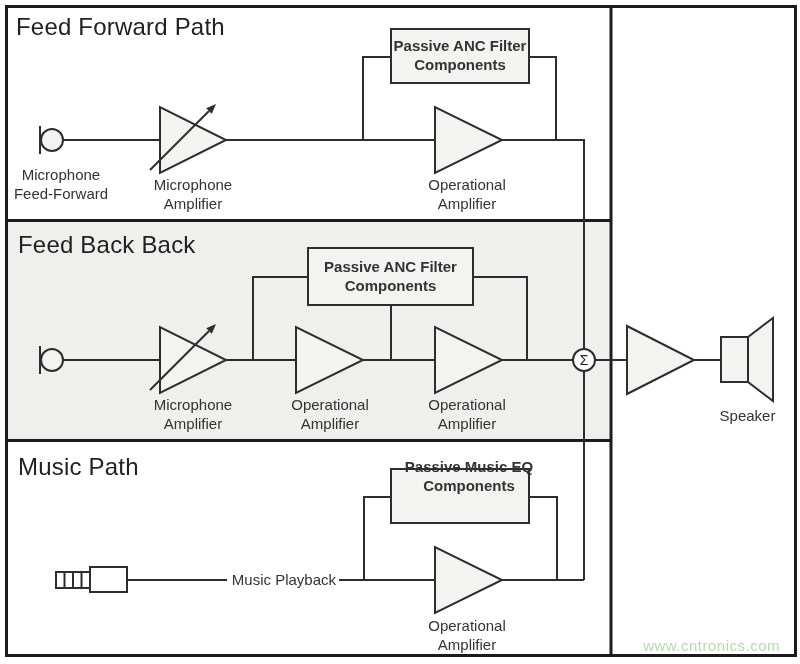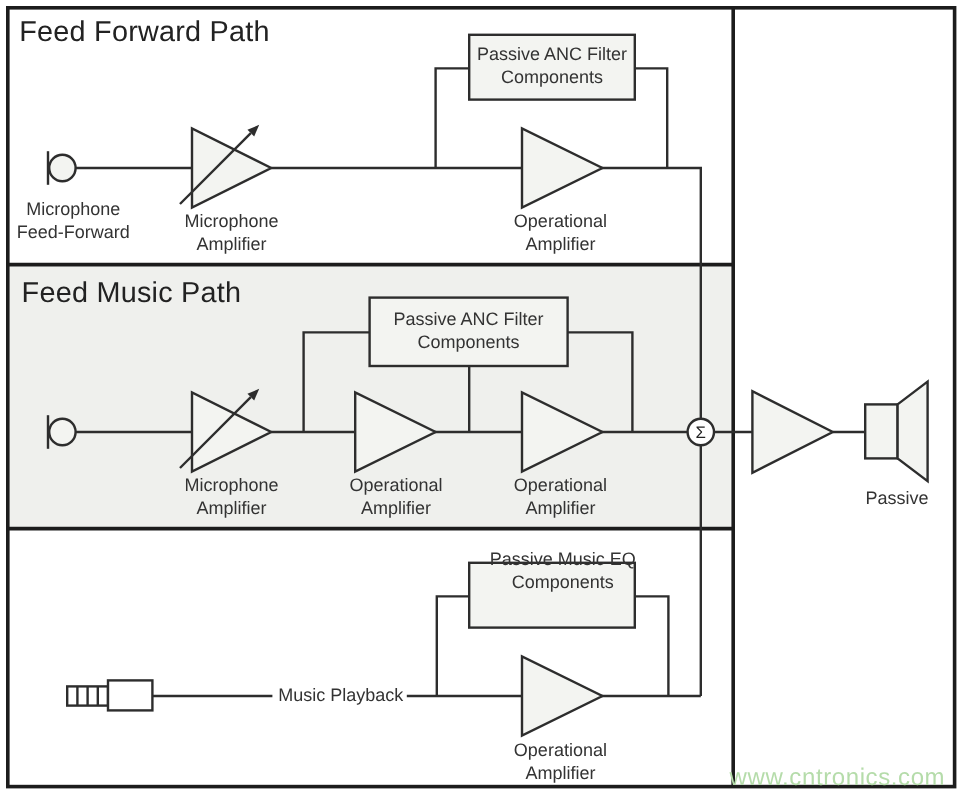--- a/index.html
+++ b/index.html
@@ -19,32 +19,32 @@
   .stage svg{position:absolute;left:0;top:0;}
   .lbl{
     position:absolute;font-size:15px;line-height:1.24;text-align:center;
     color:var(--text);white-space:normal;
   }
   .title{
     position:absolute;font-size:24px;color:#222;letter-spacing:0.2px;
   }
   .boxlbl{
     position:absolute;display:flex;align-items:center;justify-content:center;
-    text-align:center;font-size:15px;line-height:1.25;color:var(--text);
+    text-align:center;font-size:15px;line-height:1.25;color:var(--text);font-weight:bold;
   }
   .inline-lbl{
     position:absolute;font-size:15px;color:var(--text);background:var(--background);
     text-align:right;padding:0 3px;
   }
   .sum{
     position:absolute;width:22px;height:22px;display:flex;align-items:center;
     justify-content:center;font-size:14px;color:#222;
   }
   .watermark{
-    position:absolute;font-size:20px;color:var(--watermark-green);
+    position:absolute;font-size:15px;color:var(--watermark-green);
     text-align:right;letter-spacing:0.5px;
   }
 </style>
 </head>
 <body>
 
 <div class="stage">
 
   <svg width="800" height="664" viewBox="0 0 800 664">
 
@@ -111,34 +111,35 @@
 
     <g stroke="var(--line)" stroke-width="2" fill="var(--shape-fill)">
       <circle cx="584" cy="360" r="11" fill="var(--background)"></circle>
       <polygon points="627,326 627,394 694,360"></polygon>
       <rect x="721" y="337" width="27" height="45"></rect>
       <polygon points="748,337 773,318 773,401 748,382"></polygon>
     </g>
   </svg>
 
   <div class="title" style="left:16px;top:13px">Feed Forward Path</div>
-  <div class="title" style="left:18px;top:231px">Feed Music Path</div>
+  <div class="title" style="left:18px;top:231px">Feed Back Back</div>
+  <div class="title" style="left:18px;top:453px">Music Path</div>
 
   <div class="lbl" style="left:1px;top:166px;width:120px">Microphone Feed-Forward</div>
   <div class="lbl" style="left:133px;top:176px;width:120px">Microphone Amplifier</div>
   <div class="boxlbl" style="left:391px;top:29px;width:138px;height:54px">Passive ANC Filter Components</div>
   <div class="lbl" style="left:407px;top:176px;width:120px">Operational Amplifier</div>
 
   <div class="lbl" style="left:133px;top:396px;width:120px">Microphone Amplifier</div>
   <div class="boxlbl" style="left:308px;top:248px;width:165px;height:57px">Passive ANC Filter Components</div>
   <div class="lbl" style="left:270px;top:396px;width:120px">Operational Amplifier</div>
   <div class="lbl" style="left:407px;top:396px;width:120px">Operational Amplifier</div>
 
   <div class="inline-lbl" style="left:227px;top:571px;width:106px">Music Playback</div>
   <div class="boxlbl" style="left:391px;top:450px;width:156px;height:54px">Passive Music EQ Components</div>
   <div class="lbl" style="left:407px;top:617px;width:120px">Operational Amplifier</div>
 
   <div class="sum" style="left:573px;top:349px">Σ</div>
-  <div class="lbl" style="left:700px;top:407px;width:95px">Passive</div>
+  <div class="lbl" style="left:700px;top:407px;width:95px">Speaker</div>
 
   <div class="watermark" style="left:608px;top:637px;width:172px">www.cntronics.com</div>
 
 </div>
 
 </body></html>

